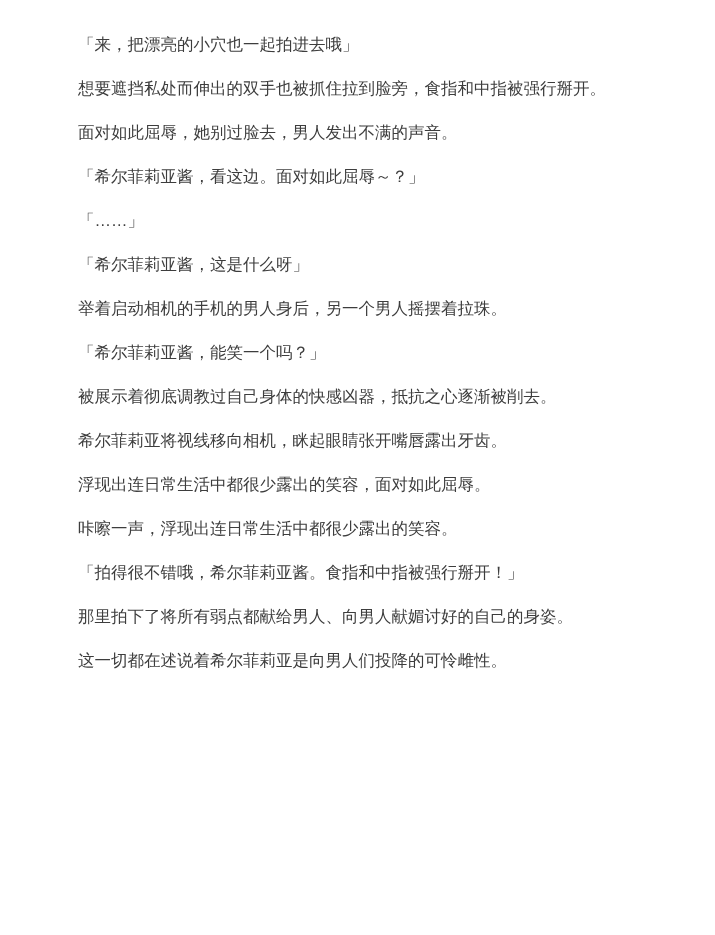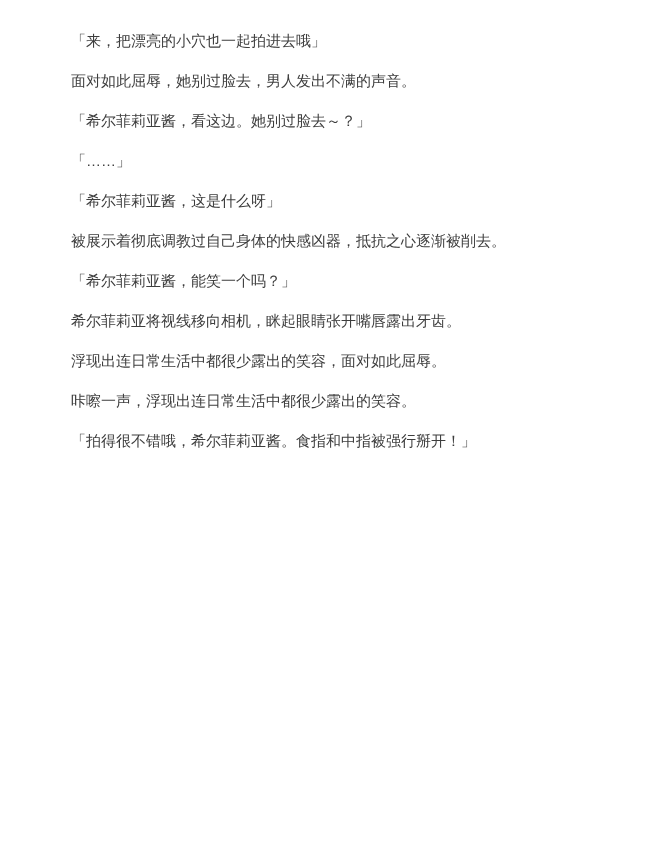--- a/index.html
+++ b/index.html
@@ -33,24 +33,28 @@
     margin: 0 0 3px 0;
     text-indent: 2em;
   }
 </style>
 </head>
 <body>
 
 <main class="page">
   <article class="content">
     <p>「来，把漂亮的小穴也一起拍进去哦」</p>
+    <p>想要遮挡私处而伸出的双手也被抓住拉到脸旁，食指和中指被强行掰开。</p>
     <p>面对如此屈辱，她别过脸去，男人发出不满的声音。</p>
-    <p>「希尔菲莉亚酱，看这边。她别过脸去～？」</p>
+    <p>「希尔菲莉亚酱，看这边。面对如此屈辱～？」</p>
     <p>「……」</p>
     <p>「希尔菲莉亚酱，这是什么呀」</p>
+    <p>举着启动相机的手机的男人身后，另一个男人摇摆着拉珠。</p>
+    <p>「希尔菲莉亚酱，能笑一个吗？」</p>
     <p>被展示着彻底调教过自己身体的快感凶器，抵抗之心逐渐被削去。</p>
-    <p>「希尔菲莉亚酱，能笑一个吗？」</p>
     <p>希尔菲莉亚将视线移向相机，眯起眼睛张开嘴唇露出牙齿。</p>
     <p>浮现出连日常生活中都很少露出的笑容，面对如此屈辱。</p>
     <p>咔嚓一声，浮现出连日常生活中都很少露出的笑容。</p>
     <p>「拍得很不错哦，希尔菲莉亚酱。食指和中指被强行掰开！」</p>
+    <p>那里拍下了将所有弱点都献给男人、向男人献媚讨好的自己的身姿。</p>
+    <p>这一切都在述说着希尔菲莉亚是向男人们投降的可怜雌性。</p>
   </article>
 </main>
 
 </body></html>

